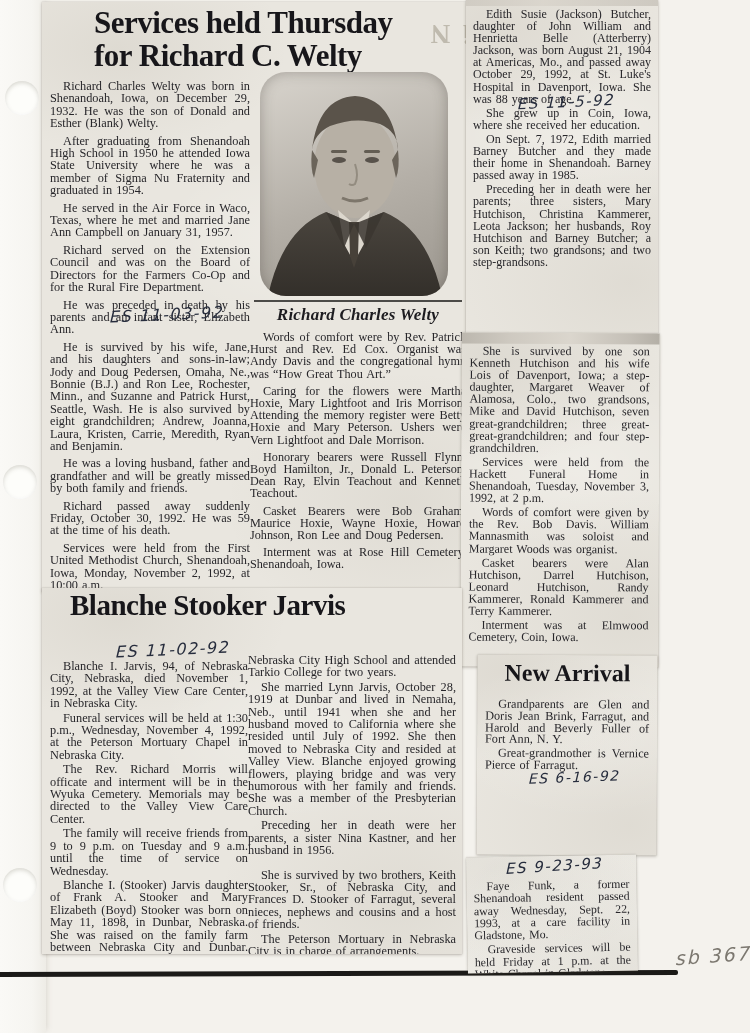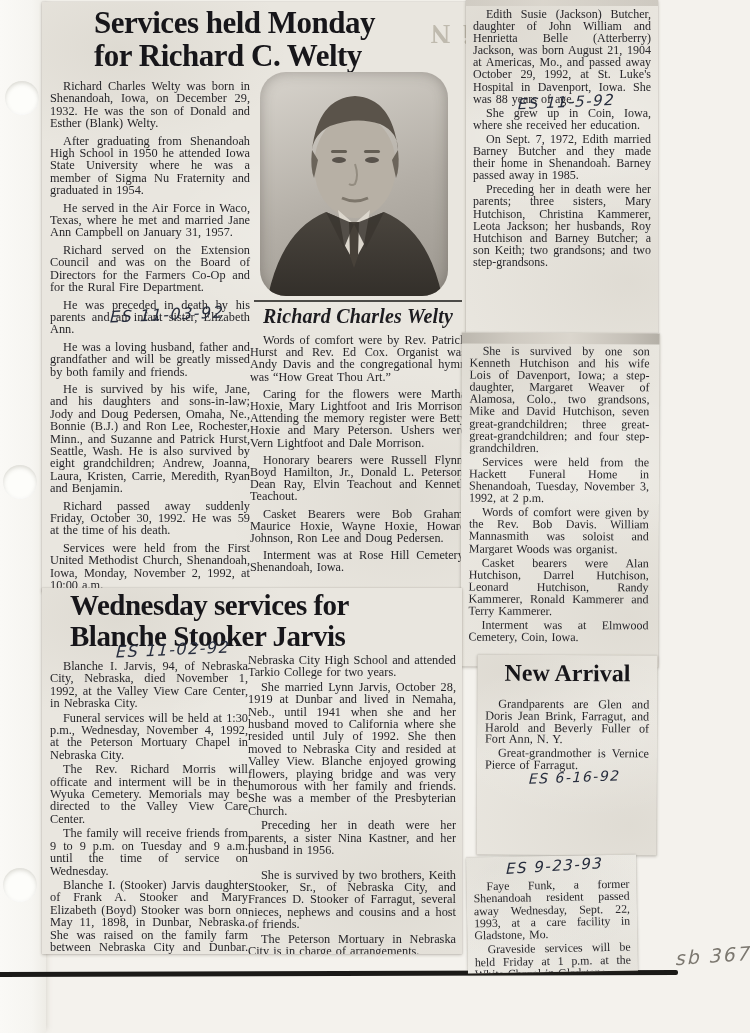--- a/index.html
+++ b/index.html
@@ -48,21 +48,21 @@
   .gap-top{margin-top:14px;}
   .gap-top-lg{margin-top:32px;}
   .gap-top-md{margin-top:14px;}
   .photo{
     position:relative;width:188px;height:224px;margin:0 0 0 10px;
     border-radius:26px;overflow:hidden;
     background:linear-gradient(160deg,#d8d4cd,#b4afa7 55%,#9c978f);
     box-shadow:inset 0 0 14px rgba(60,55,48,.35);
   }
   .caption{
-    font-style:italic;font-weight:700;font-size:20px;text-align:center;
+    font-style:italic;font-weight:700;font-size:17px;text-align:center;
     border-top:2px solid #4c4b48;margin:4px 4px 6px 4px;padding-top:3px;
     color:#1d1c20;letter-spacing:.2px;
   }
   .hw{
     font-family:"DejaVu Sans","Liberation Sans",sans-serif;
     font-style:italic;color:#272d3d;letter-spacing:1.5px;
     position:absolute;white-space:nowrap;
     transform:rotate(-2.5deg) skewX(-5deg);
   }
   .pencil{
@@ -101,32 +101,32 @@
 <div class="binder-strip"></div>
 <div class="hole" style="left:5px;top:81px;"></div>
 <div class="hole" style="left:3px;top:465px;"></div>
 <div class="hole" style="left:3px;top:868px;"></div>
 <div class="page-line"></div>
 <div class="pencil" style="left:676px;top:944px;">sb 3676</div>
 
 <div class="clip" style="left:42px;top:2px;width:428px;height:590px;">
   <div class="bleed">gui N</div>
   <div class="headline" style="left:52px;top:4px;width:380px;font-size:31px;">
-    <span>Services held Monday</span>
+    <span>Services held Thursday</span>
     <span>for Richard C. Welty</span>
   </div>
 
   <div class="col sz-a" style="left:8px;top:78px;width:200px;">
     <p class="np">Richard Charles Welty was born in Shenandoah, Iowa, on December 29, 1932. He was the son of Donald and Esther (Blank) Welty.</p>
     <p class="np">After graduating from Shenandoah High School in 1950 he attended Iowa State University where he was a member of Sigma Nu Fraternity and graduated in 1954.</p>
     <p class="np">He served in the Air Force in Waco, Texas, where he met and married Jane Ann Campbell on January 31, 1957.</p>
     <p class="np">Richard served on the Extension Council and was on the Board of Directors for the Farmers Co-Op and for the Rural Fire Department.</p>
     <p class="np">He was preceded in death by his parents and an infant sister, Elizabeth Ann.</p>
+    <p class="np">He is survived by his wife, Jane, and his daughters and sons-in-law; Jody and Doug Pedersen, Omaha, Ne., Bonnie (B.J.) and Ron Lee, Rochester, Minn., and Suzanne and Patrick Hurst, Seattle, Wash. He is also survived by eight grandchildren; Andrew, Joanna, Laura, Kristen, Carrie, Meredith, Ryan and Benjamin.</p>
     <p class="np gap-top">He was a loving husband, father and grandfather and will be greatly missed by both family and friends.</p>
-    <p class="np">He is survived by his wife, Jane, and his daughters and sons-in-law; Jody and Doug Pedersen, Omaha, Ne., Bonnie (B.J.) and Ron Lee, Rochester, Minn., and Suzanne and Patrick Hurst, Seattle, Wash. He is also survived by eight grandchildren; Andrew, Joanna, Laura, Kristen, Carrie, Meredith, Ryan and Benjamin.</p>
     <p class="np">Richard passed away suddenly Friday, October 30, 1992. He was 59 at the time of his death.</p>
     <p class="np">Services were held from the First United Methodist Church, Shenandoah, Iowa, Monday, November 2, 1992, at 10:00 a.m.</p>
   </div>
   <div class="hw" style="left:68px;top:303px;font-size:16px;">ES 11-03-92</div>
 
   <div class="col" style="left:208px;top:70px;width:216px;">
     <div class="photo">
       <svg width="188" height="224" viewBox="0 0 188 224">
         <defs>
           <linearGradient id="suitg" x1="0" y1="0" x2="0" y2="1">
@@ -180,21 +180,20 @@
     <p class="np" style="margin-bottom:2px;">She is survived by one son Kenneth Hutchison and his wife Lois of Davenport, Iowa; a step-daughter, Margaret Weaver of Alamosa, Colo., two grandsons, Mike and David Hutchison, seven great-grandchildren; three great-great-grandchildren; and four step-grandchildren.</p>
     <p class="np gap-top-lg" style="margin-bottom:2px;">Services were held from the Hackett Funeral Home in Shenandoah, Tuesday, November 3, 1992, at 2 p.m.</p>
     <p class="np" style="margin-bottom:2px;">Words of comfort were given by the Rev. Bob Davis. William Mannasmith was soloist and Margaret Woods was organist.</p>
     <p class="np gap-top-md" style="margin-bottom:2px;">Casket bearers were Alan Hutchison, Darrel Hutchison, Leonard Hutchison, Randy Kammerer, Ronald Kammerer and Terry Kammerer.</p>
     <p class="np">Interment was at Elmwood Cemetery, Coin, Iowa.</p>
   </div>
 </div>
 
 <div class="clip" style="left:42px;top:588px;width:420px;height:366px;">
   <div class="headline" style="left:28px;top:2px;width:390px;font-size:29px;">
-    <span>Wednesday services for</span>
     <span>Blanche Stooker Jarvis</span>
   </div>
   <div class="hw" style="left:74px;top:52px;font-size:16px;">ES 11-02-92</div>
   <div class="col sz-a" style="left:8px;top:72px;width:198px;">
     <p class="np" style="margin-bottom:2px;">Blanche I. Jarvis, 94, of Nebraska City, Nebraska, died November 1, 1992, at the Valley View Care Center, in Nebraska City.</p>
     <p class="np" style="margin-bottom:2px;">Funeral services will be held at 1:30 p.m., Wednesday, November 4, 1992, at the Peterson Mortuary Chapel in Nebraska City.</p>
     <p class="np" style="margin-bottom:2px;">The Rev. Richard Morris will officate and interment will be in the Wyuka Cemetery. Memorials may be directed to the Valley View Care Center.</p>
     <p class="np" style="margin-bottom:2px;">The family will receive friends from 9 to 9 p.m. on Tuesday and 9 a.m. until the time of service on Wednesday.</p>
     <p class="np">Blanche I. (Stooker) Jarvis daughter of Frank A. Stooker and Mary Elizabeth (Boyd) Stooker was born on May 11, 1898, in Dunbar, Nebraska. She was raised on the family farm between Nebraska City and Dunbar. Blanche graduated from the</p>
   </div>

